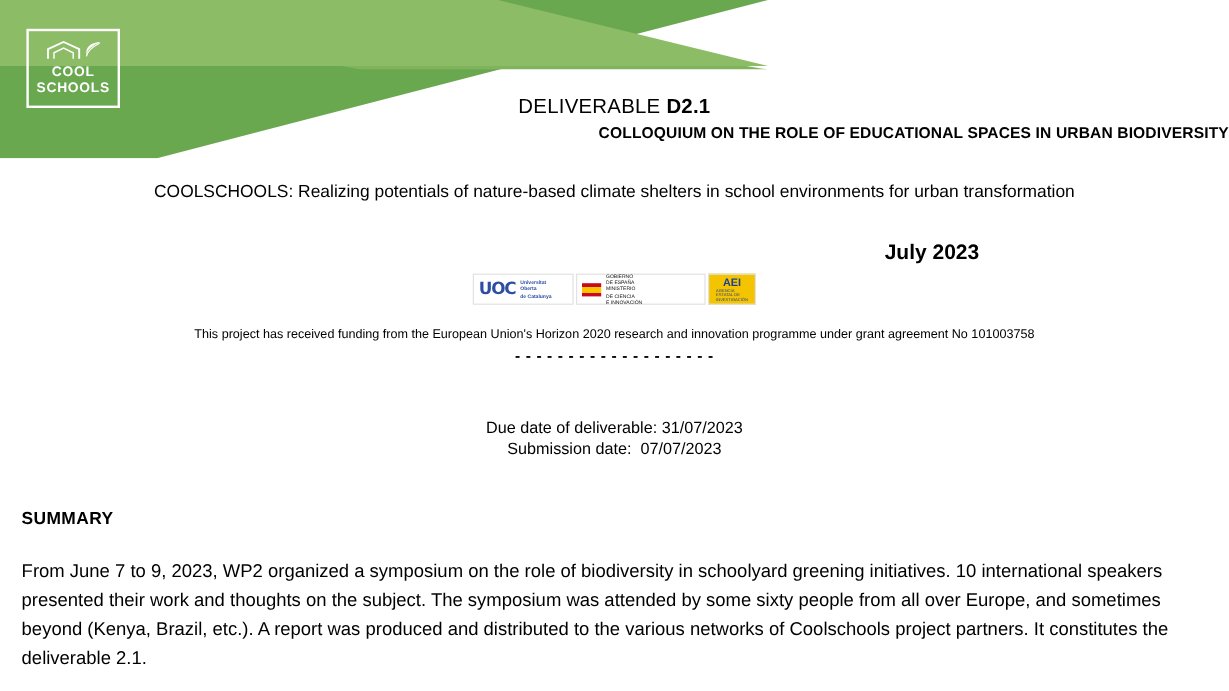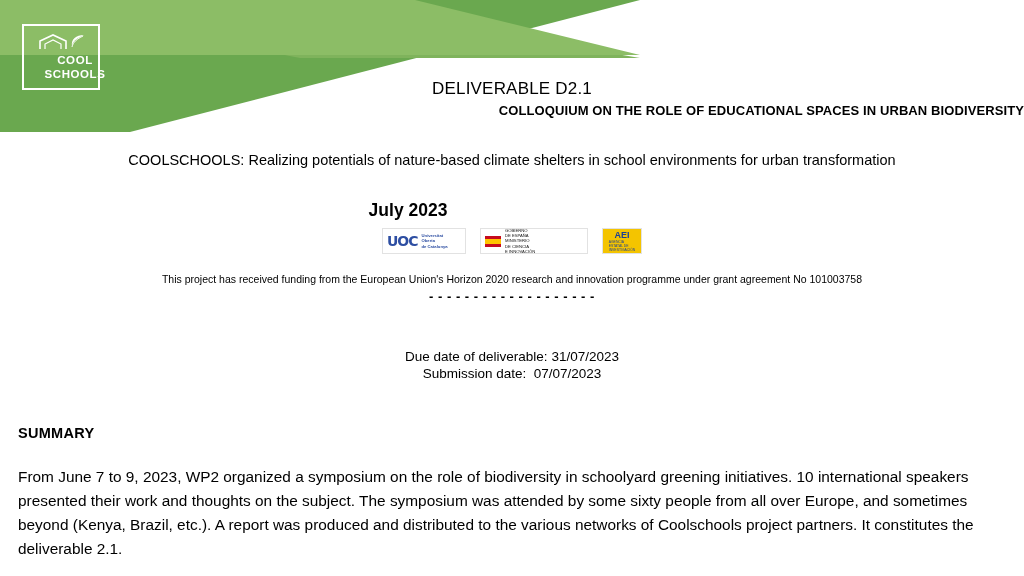--- a/index.html
+++ b/index.html
@@ -79,35 +79,34 @@
   .logo-text {
     position: absolute;
     left: 0;
     top: 27px;
     width: 100%;
     text-align: center;
     font-size: 11.5px;
     font-weight: 700;
     letter-spacing: 0.6px;
     line-height: 14px;
-    padding-left: 14px;
   }
 
   
   .deliverable-line {
     position: absolute;
     top: 79px;
     left: 0;
     width: 1024px;
     text-align: center;
     font-size: 17px;
     letter-spacing: 0.2px;
   }
   .deliverable-line .d-label { font-weight: 400; }
-  .deliverable-line .d-code { font-weight: 400; }
+  .deliverable-line .d-code { font-weight: 700; }
 
   .main-title {
     position: absolute;
     top: 103px;
     left: 0;
     width: 1024px;
     text-align: right;
     font-size: 13px;
     font-weight: 700;
     letter-spacing: 0.1px;
@@ -121,35 +120,35 @@
     text-align: center;
     font-size: 14.5px;
     font-weight: 400;
   }
 
   .date-line {
     position: absolute;
     top: 200px;
     left: 0;
     width: 816px;
-    text-align: center;
+    text-align: right;
     font-size: 17.5px;
     font-weight: 700;
   }
 
   
   .funders {
     position: absolute;
     top: 228px;
     left: 0;
     width: 1024px;
     display: flex;
     justify-content: center;
     align-items: center;
-    gap: 14px;
+    gap: 2px;
   }
   .funder {
     background: #ffffff;
     border: 1px solid #e2e2e2;
     display: flex;
     align-items: center;
     box-sizing: border-box;
   }
   .funder-uoc {
     width: 84px; height: 26px;

